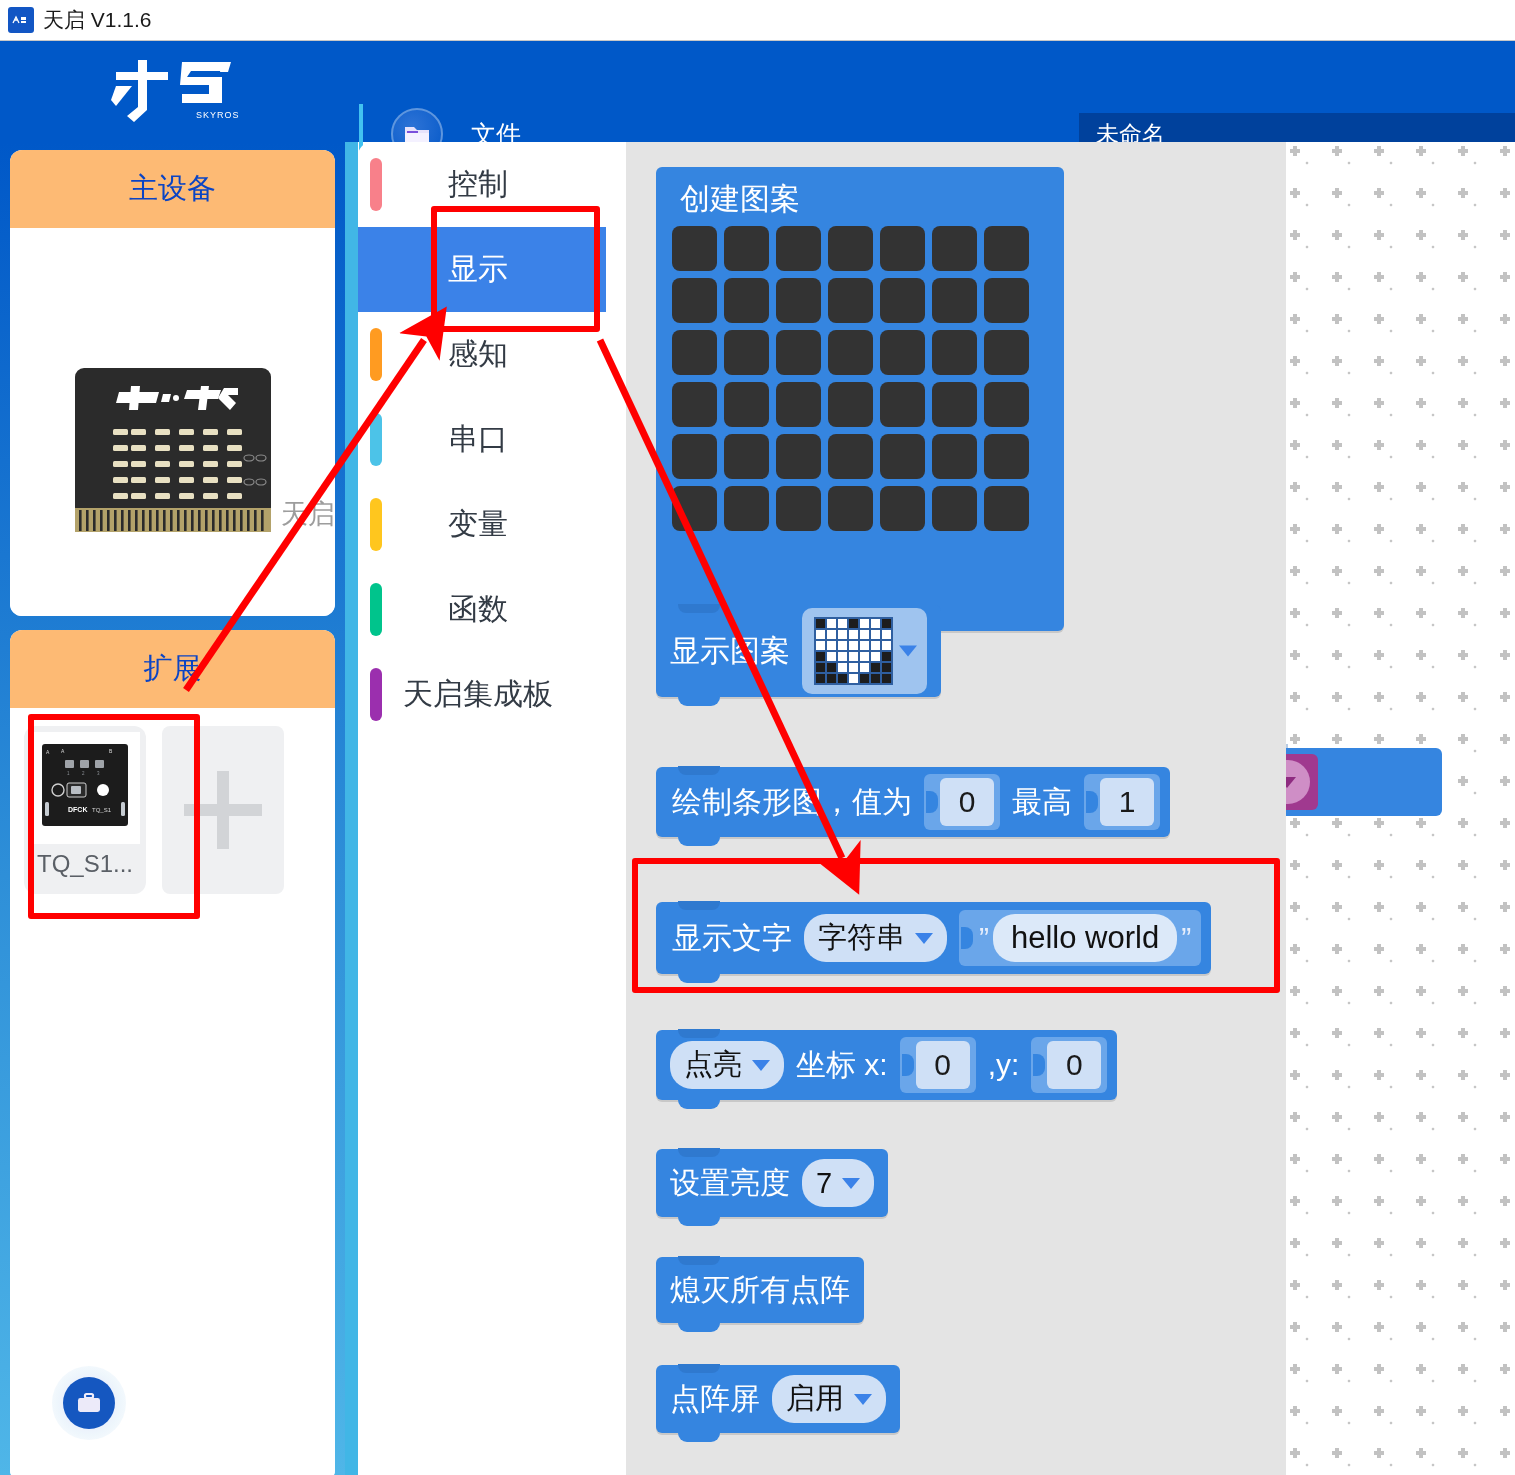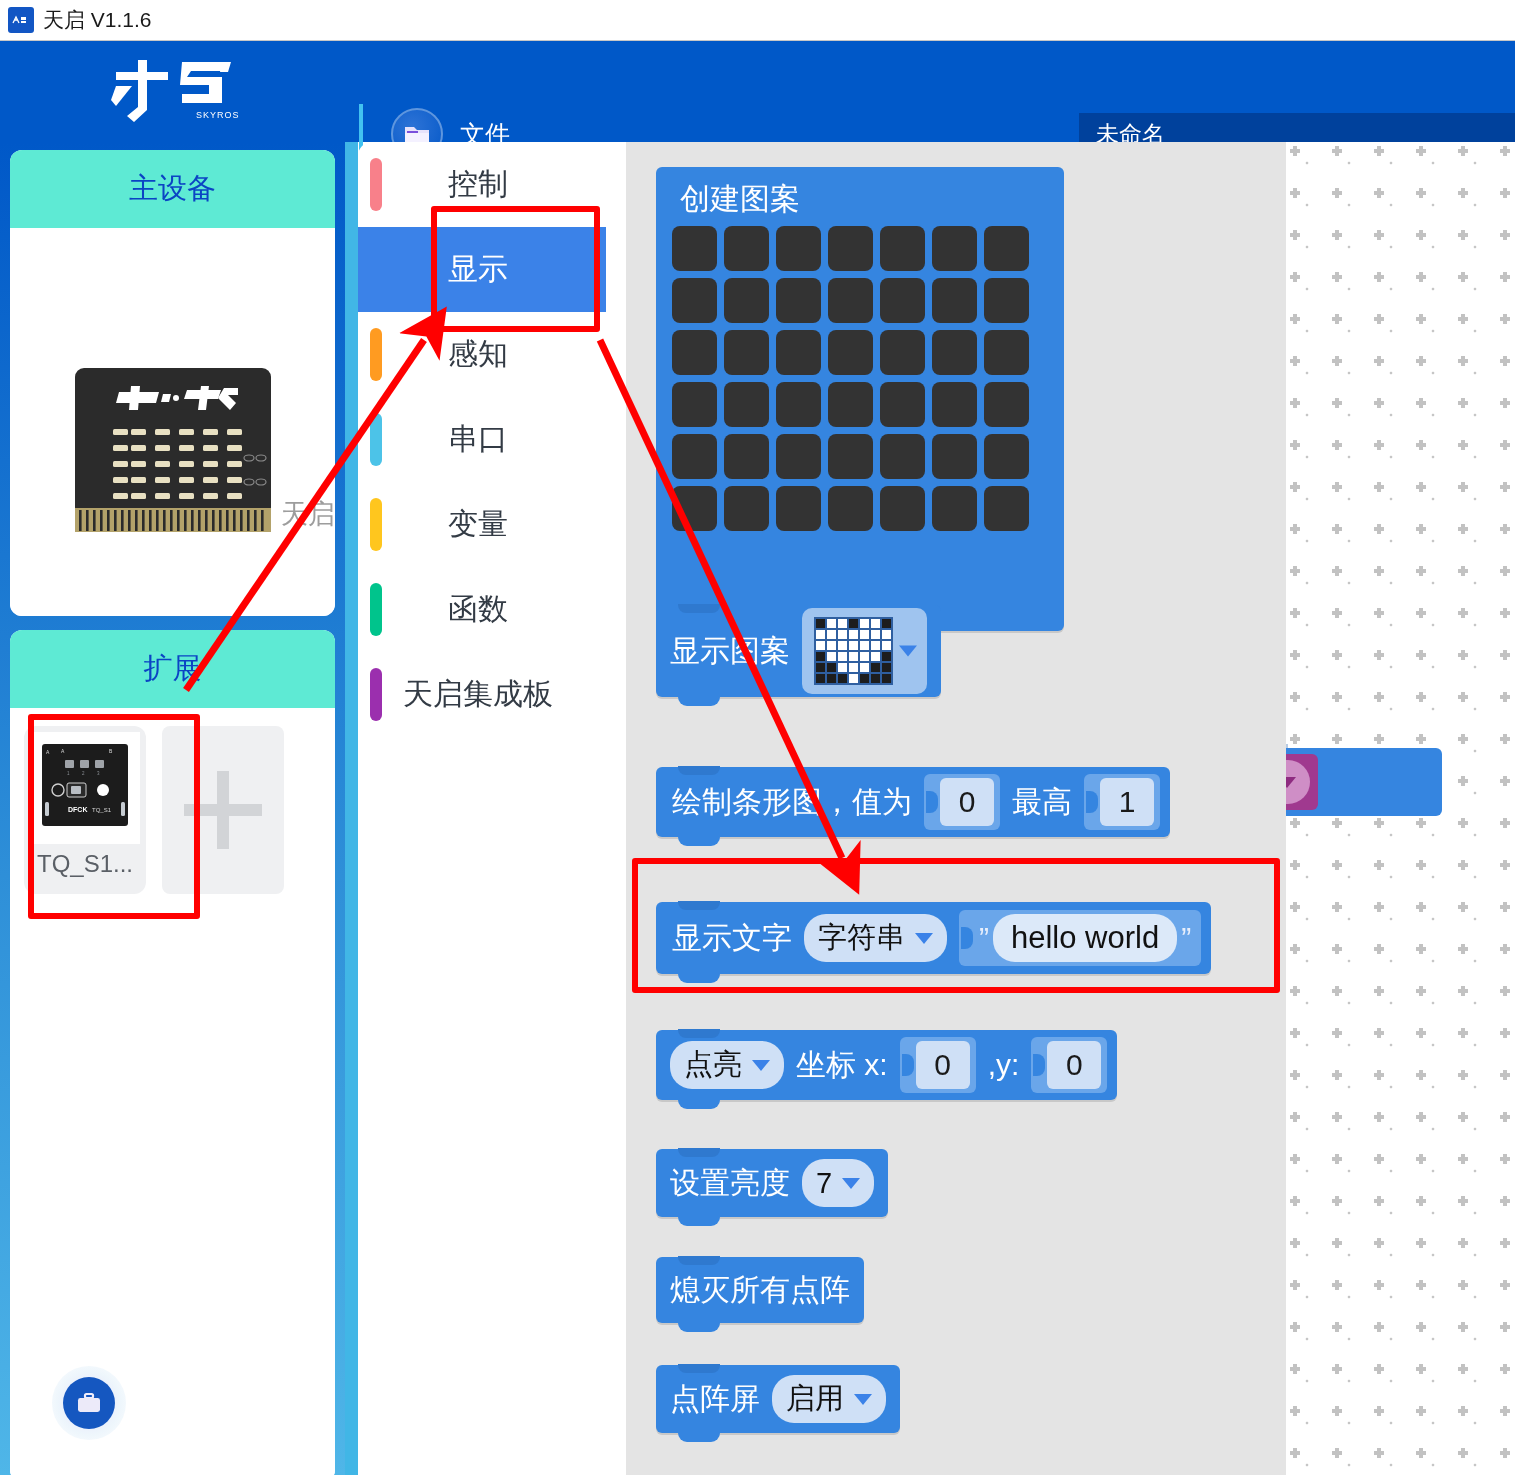--- a/index.html
+++ b/index.html
@@ -34,21 +34,21 @@
     position: absolute; left: 110px; top: 16px; width: 140px; height: 68px;
     display: flex; align-items: center; justify-content: center;
   }
   .brand svg { display: block; }
   .hdr-divider {
     position: absolute; left: 359px; top: 63px; width: 4px; height: 57px;
     background: #42c2f0;
   }
   .file-menu {
     position: absolute; left: 391px; top: 67px; height: 52px;
-    display: flex; align-items: center; gap: 17px; cursor: pointer;
+    display: flex; align-items: center; gap: 28px; cursor: pointer;
   }
   .file-circle {
     width: 52px; height: 52px; border-radius: 50%;
     background: radial-gradient(circle at 40% 35%, #2d73d6 0%, #1060cc 70%);
     border: 2px solid #5e96de;
     display: flex; align-items: center; justify-content: center;
   }
   .file-label { font-size: 25px; color: #ffffff; }
   .proj-name {
     position: absolute; left: 1050px; top: 72px; width: 465px; height: 42px;
@@ -63,21 +63,21 @@
   .leftcol {
     position: absolute; left: 0; top: 142px; width: 345px; height: 1333px;
     background: linear-gradient(180deg, #0058c8 0%, #2e8fd8 55%, #4fb6e8 100%);
     padding: 8px 10px 0 10px;
   }
   .panel {
     background: #ffffff; border-radius: 12px; overflow: hidden;
     width: 325px;
   }
   .panel-head {
-    height: 78px; background: #5eead4; color: #0b44c4;
+    height: 78px; background: #fdba74; color: #0b44c4;
     display: flex; align-items: center; justify-content: center;
     font-size: 29px; cursor: pointer;
   }
   .panel-body-main { height: 388px; background: #fff; position: relative; }
   .board-img {
     position: absolute; left: 50%; top: 140px; transform: translateX(-50%);
   }
   .device-name {
     position: absolute; left: 0; right: 0; top: 268px; text-align: right;
     font-size: 27px; color: #9d9d9d;

